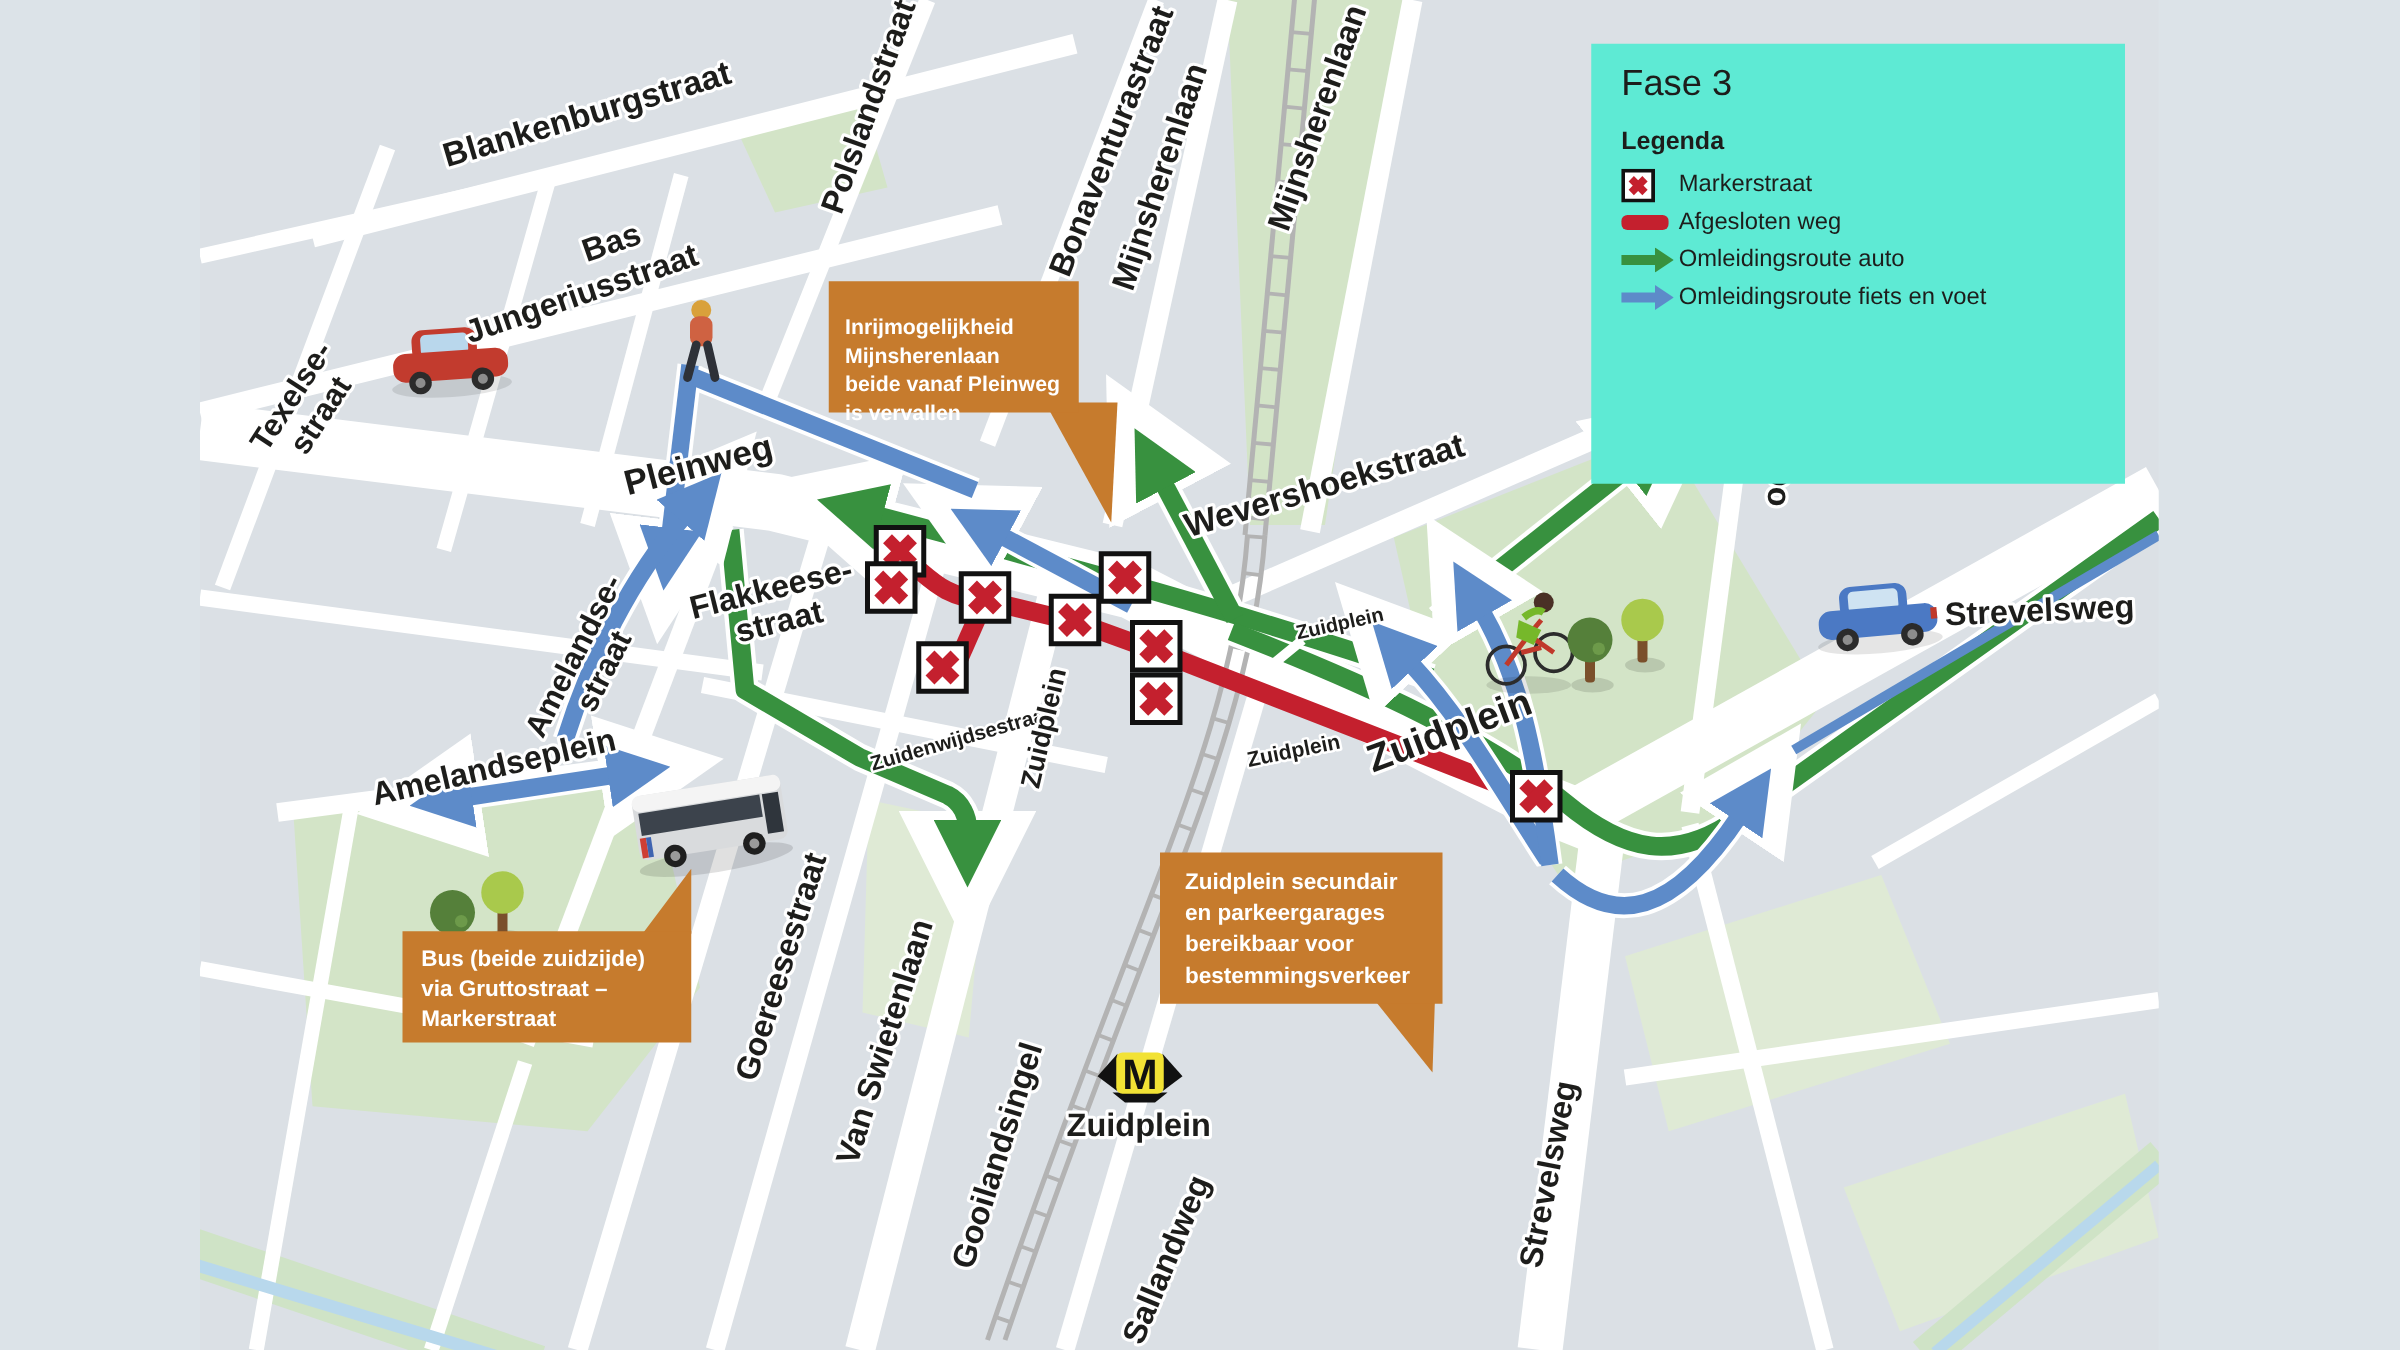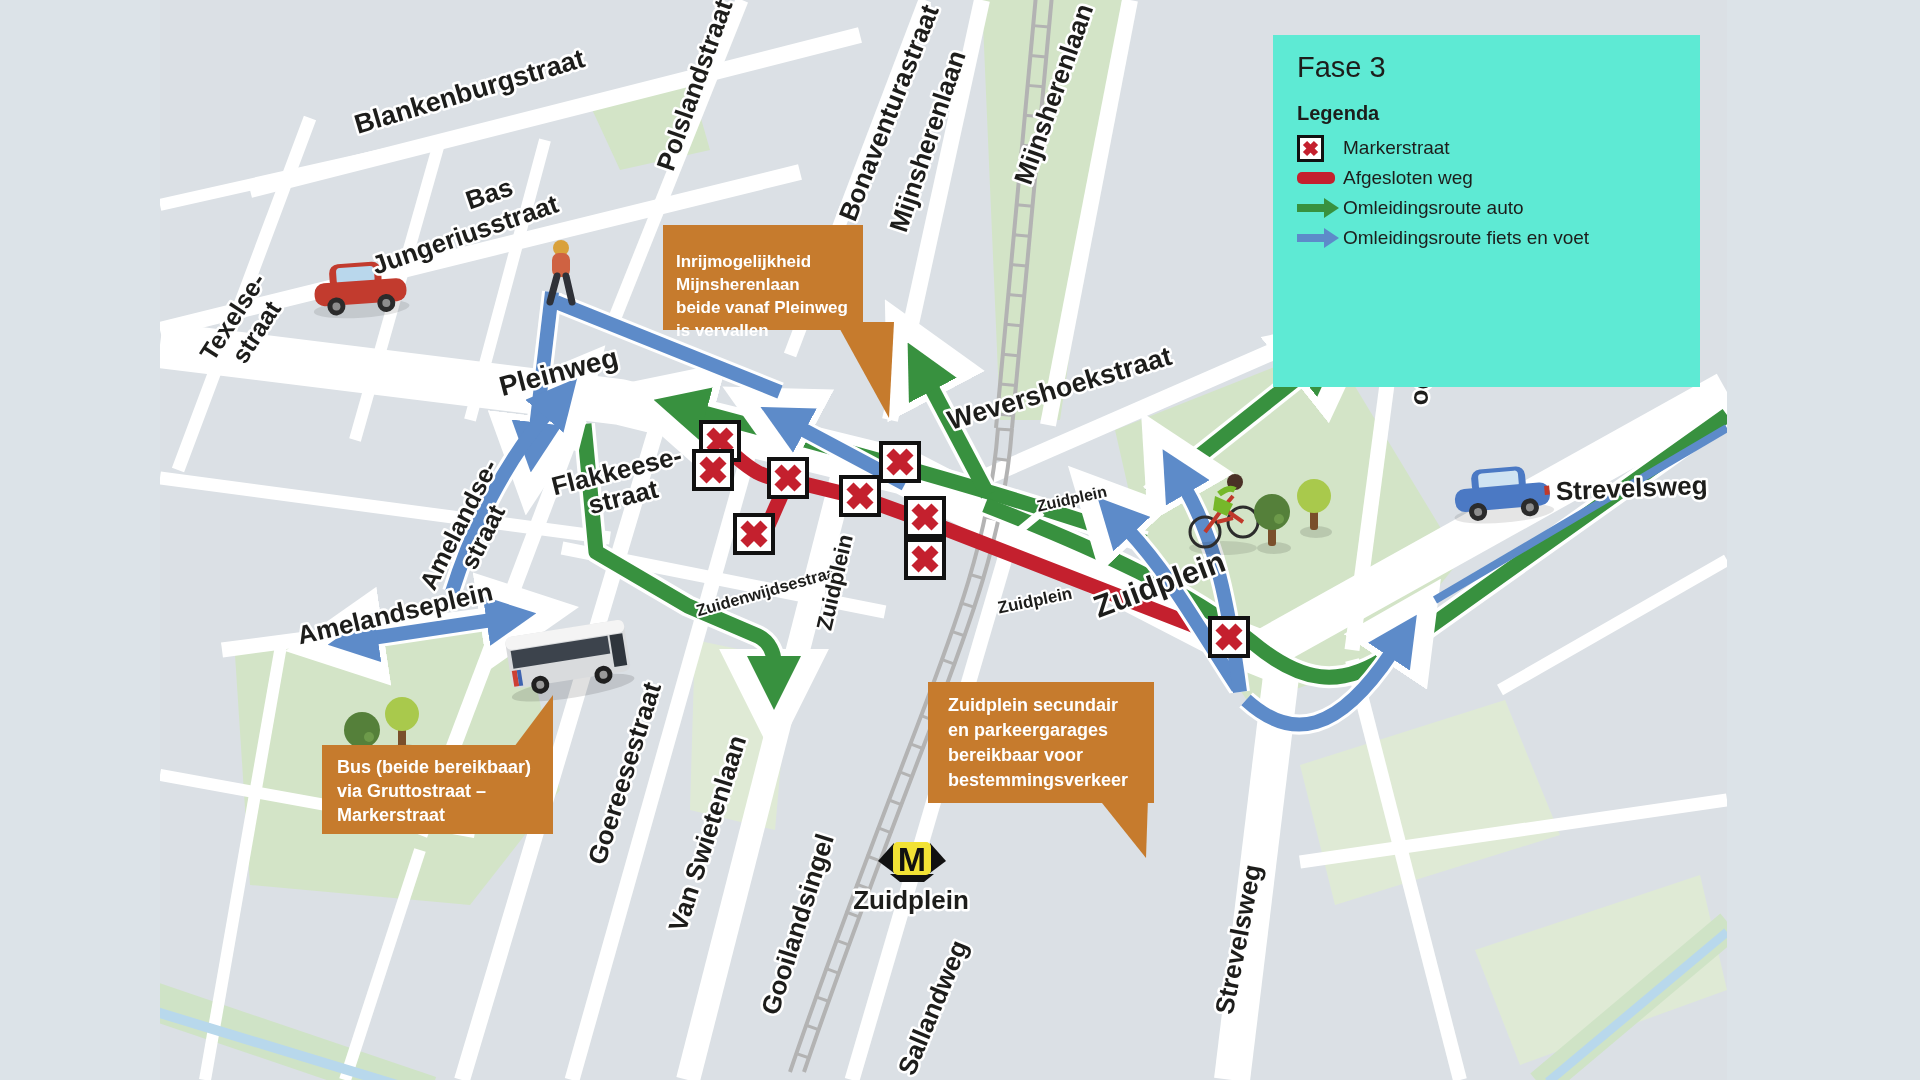--- a/index.html
+++ b/index.html
@@ -342,21 +342,21 @@
   </div>
 </div>
 
 <div class="callout" id="co1">
   <div class="cl">Inrijmogelijkheid</div>
   <div class="cl">Mijnsherenlaan</div>
   <div class="cl">beide vanaf Pleinweg</div>
   <div class="cl">is vervallen</div>
 </div>
 <div class="callout" id="co2">
-  <div class="cl">Bus (beide bereikbaar)</div>
+  <div class="cl">Bus (beide zuidzijde)</div>
   <div class="cl">via Gruttostraat –</div>
   <div class="cl">Markerstraat</div>
 </div>
 <div class="callout" id="co3">
   <div class="cl">Zuidplein secundair</div>
   <div class="cl">en parkeergarages</div>
   <div class="cl">bereikbaar voor</div>
   <div class="cl">bestemmingsverkeer</div>
 </div>
 

